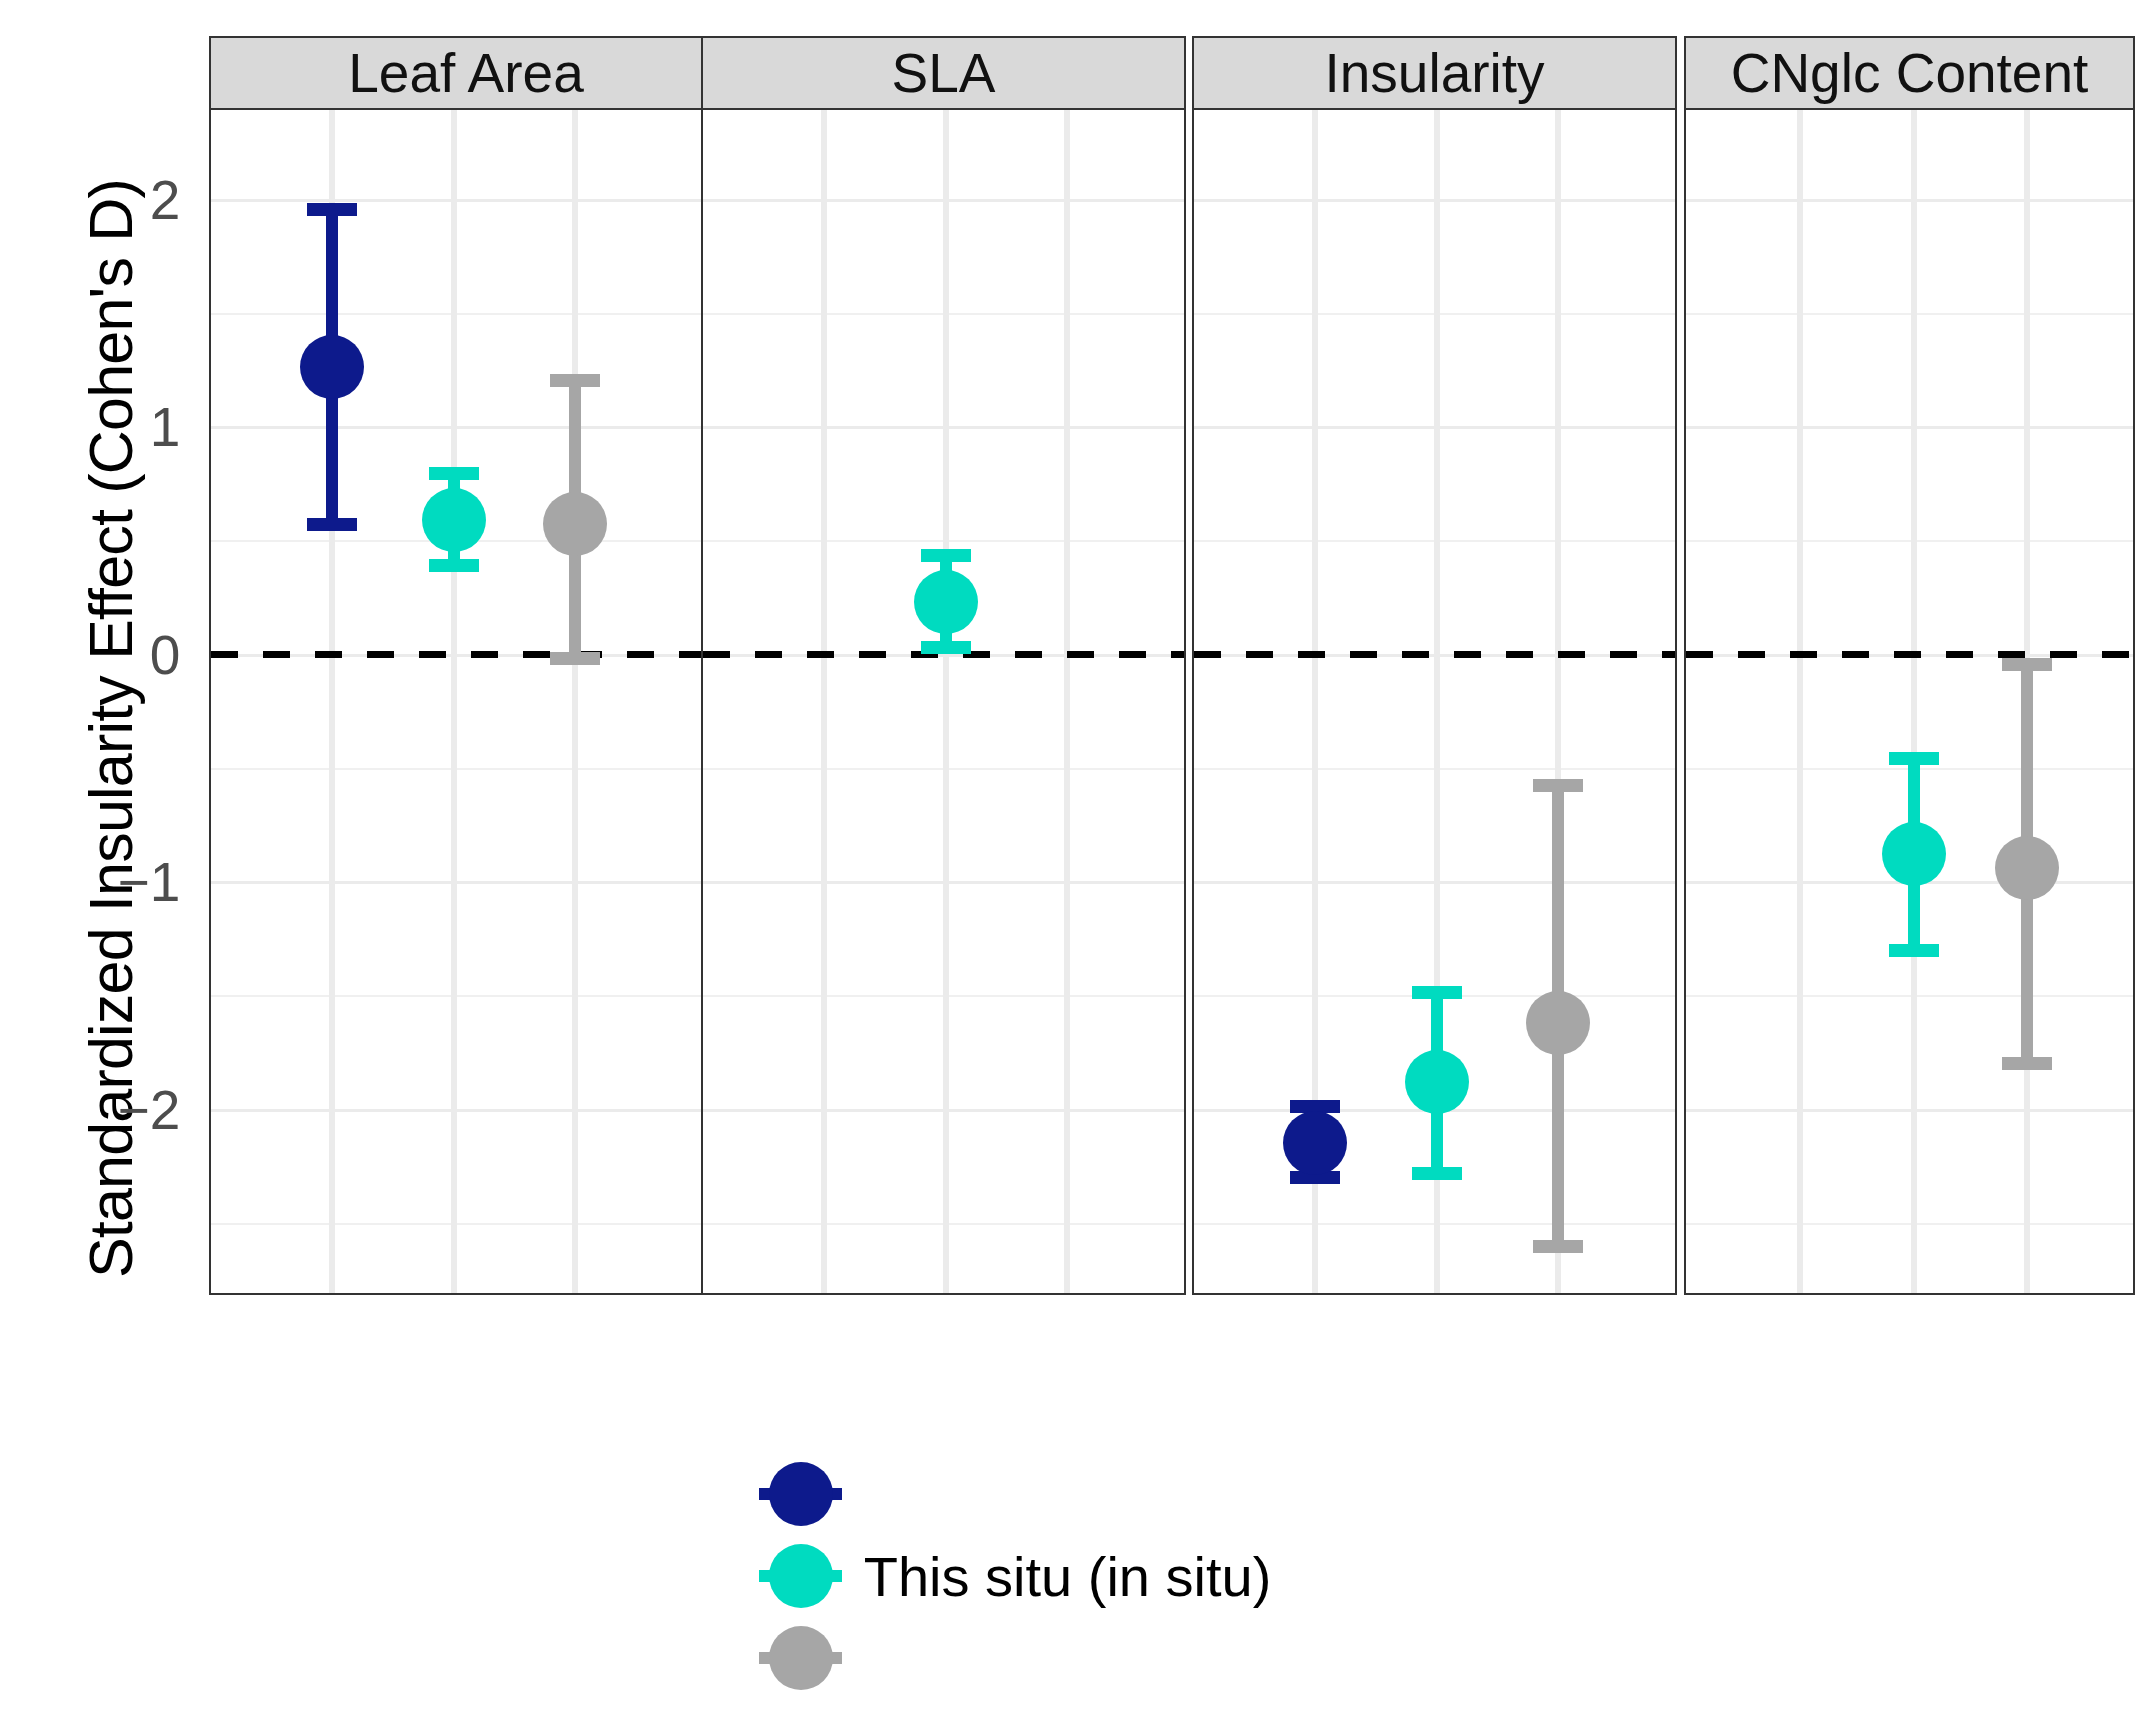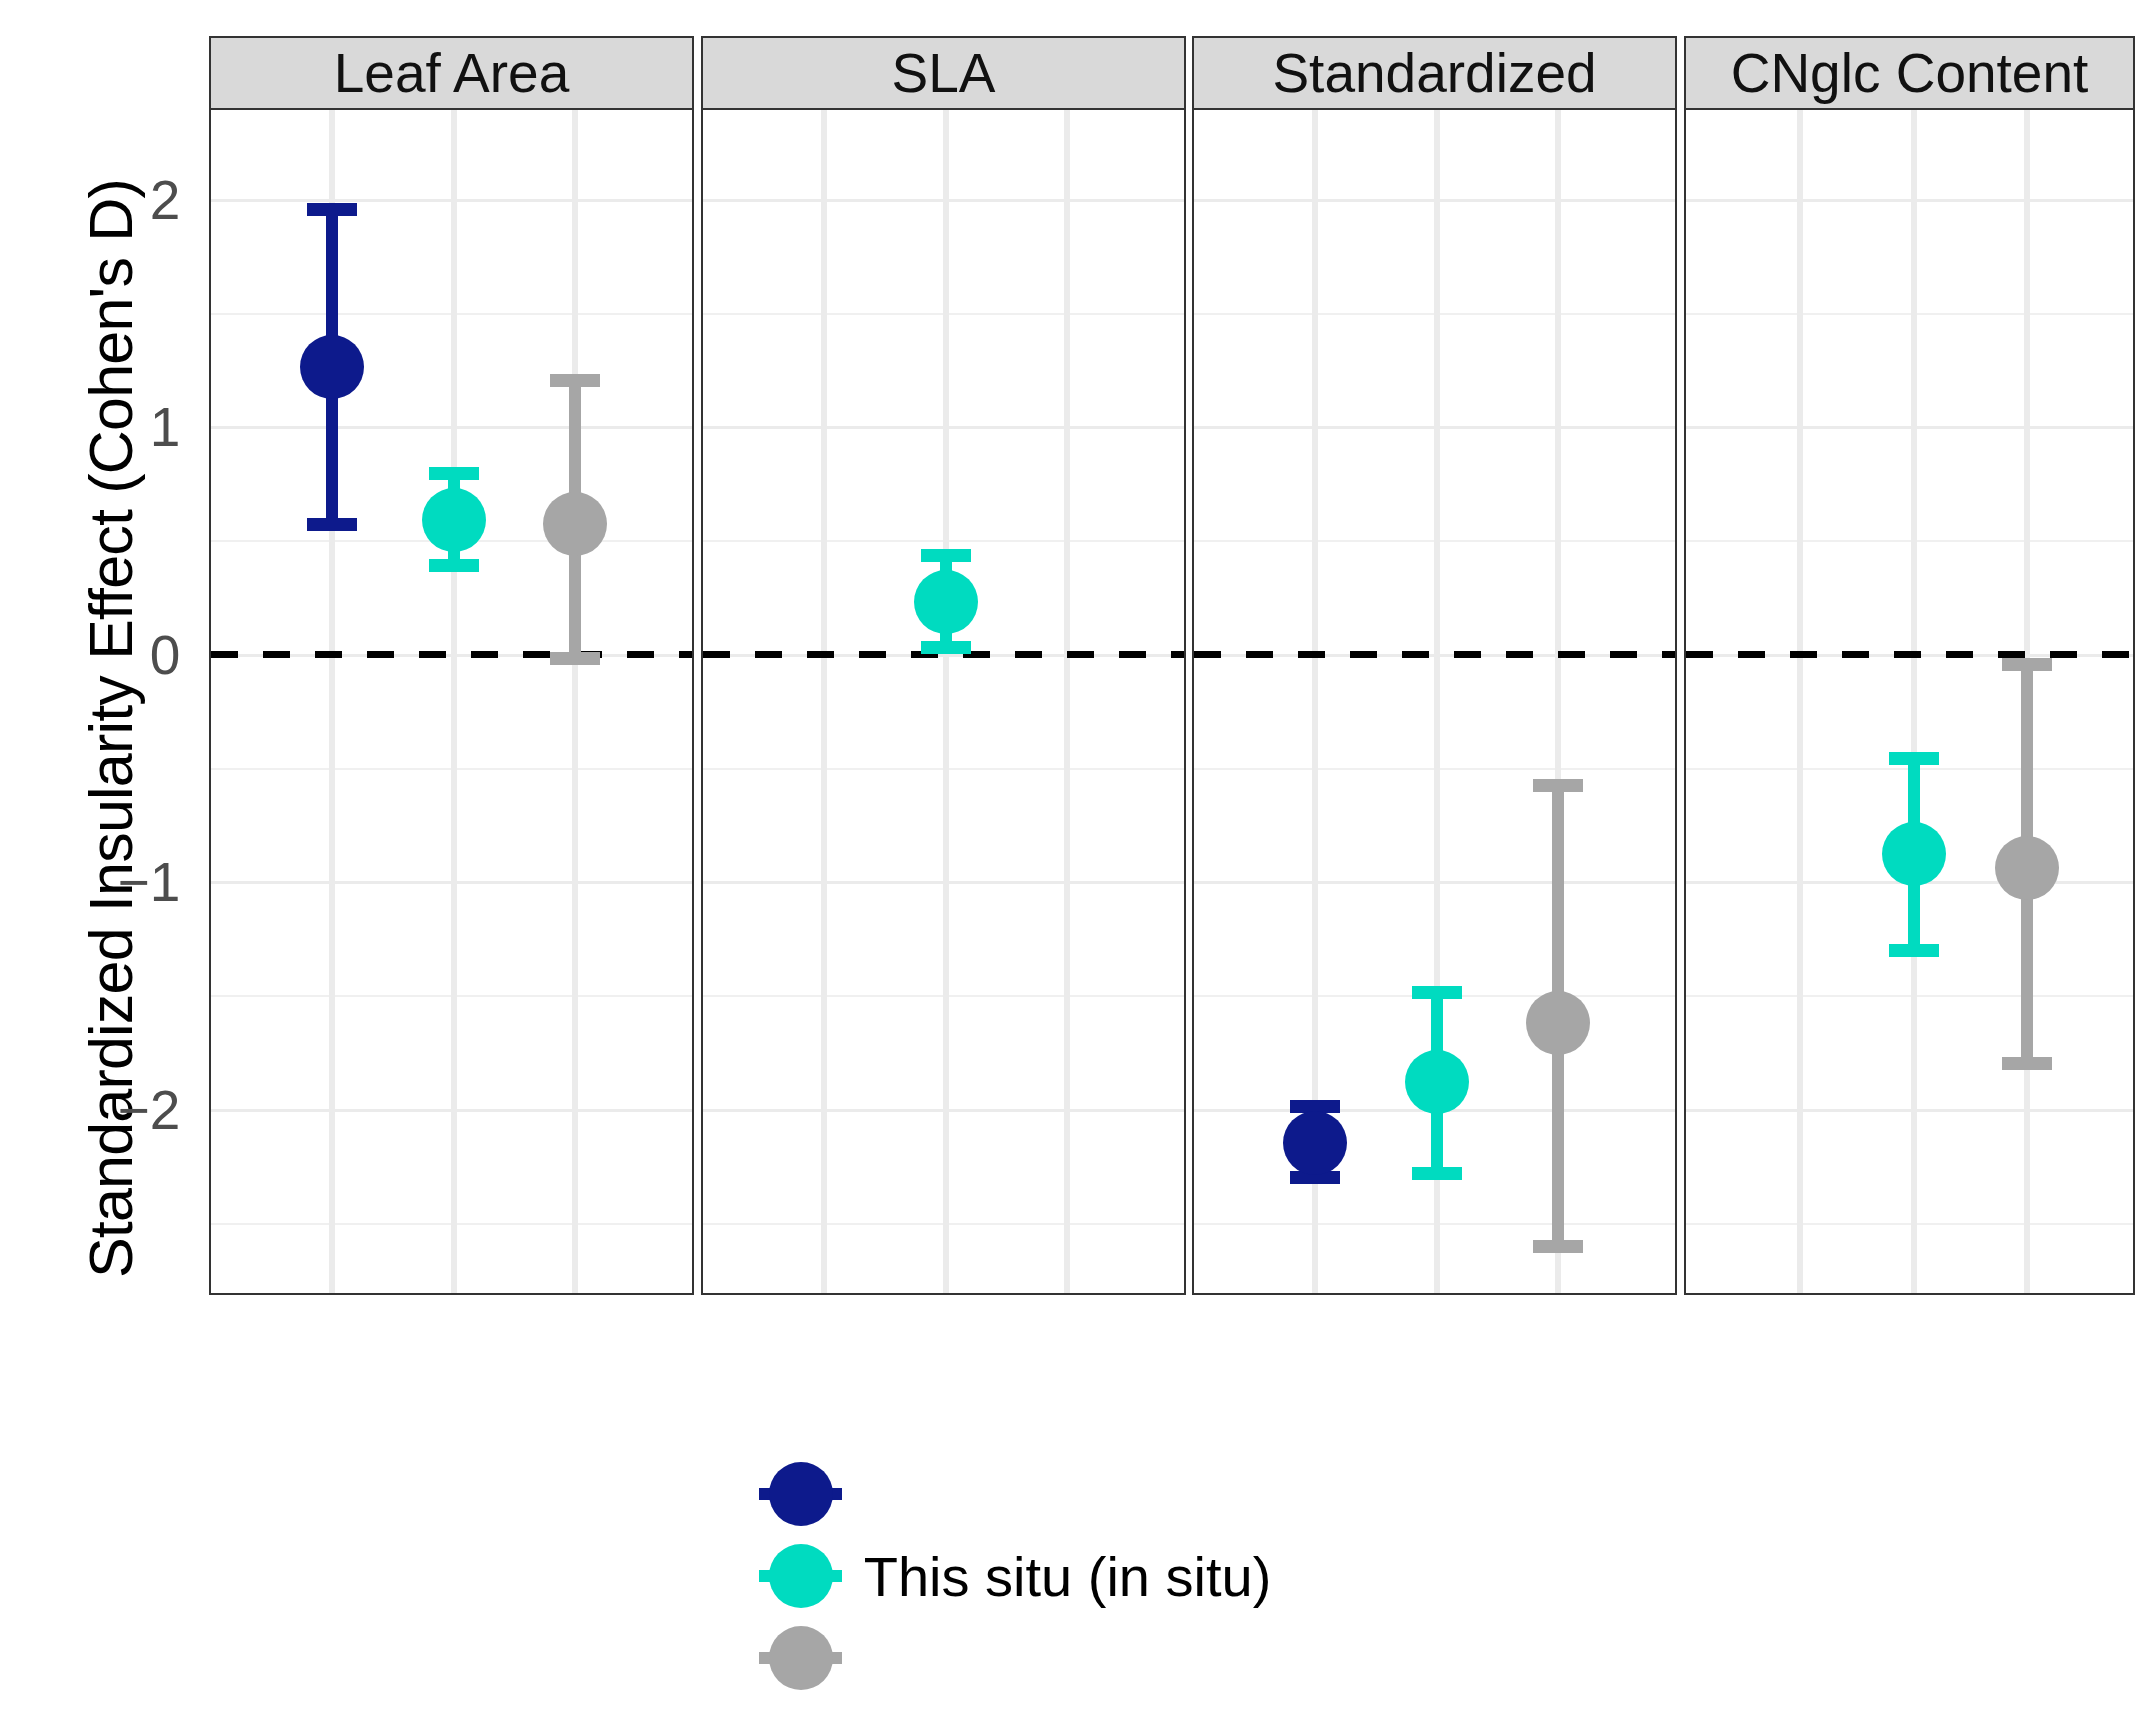--- a/index.html
+++ b/index.html
@@ -79,21 +79,21 @@
 
   <div id="yticks">
       <div class="ytick" style="top: 200px;">2</div>
       <div class="ytick" style="top: 427px;">1</div>
       <div class="ytick" style="top: 655px;">0</div>
       <div class="ytick" style="top: 882px;">−1</div>
       <div class="ytick" style="top: 1110px;">−2</div>
     </div>
 
   <div id="panels">
-      <div class="panel" style="left: 209px; width: 485px;">
+      <div class="panel" style="left: 209px; width: 485px; padding-left: 29px;">
         <div class="panel-strip">
           <span>Leaf Area</span>
         </div>
         <div class="panel-body">
           <div class="plotarea">
             <div class="gridline minor" style="top: 1113px;"></div>
             <div class="gridline" style="top: 999px;"></div>
             <div class="gridline minor" style="top: 885px;"></div>
             <div class="gridline" style="top: 771px;"></div>
             <div class="gridline minor" style="top: 658px;"></div>
@@ -151,21 +151,21 @@
               <div class="whisker" style="top: 439px; height: 105px; background: rgb(0, 219, 192);"></div>
               <div class="cap" style="top: 439px; background: rgb(0, 219, 192);"></div>
               <div class="cap" style="top: 531px; background: rgb(0, 219, 192);"></div>
               <div class="dot" style="top: 492px; background: rgb(0, 219, 192);"></div>
             </div>
           </div>
         </div>
       </div>
       <div class="panel" style="left: 1192px; width: 485px;">
         <div class="panel-strip">
-          <span>Standardized</span>
+          <span>Insularity</span>
         </div>
         <div class="panel-body">
           <div class="plotarea">
             <div class="gridline minor" style="top: 1113px;"></div>
             <div class="gridline" style="top: 999px;"></div>
             <div class="gridline minor" style="top: 885px;"></div>
             <div class="gridline" style="top: 771px;"></div>
             <div class="gridline minor" style="top: 658px;"></div>
             <div class="gridline" style="top: 544px;"></div>
             <div class="gridline minor" style="top: 430px;"></div>

